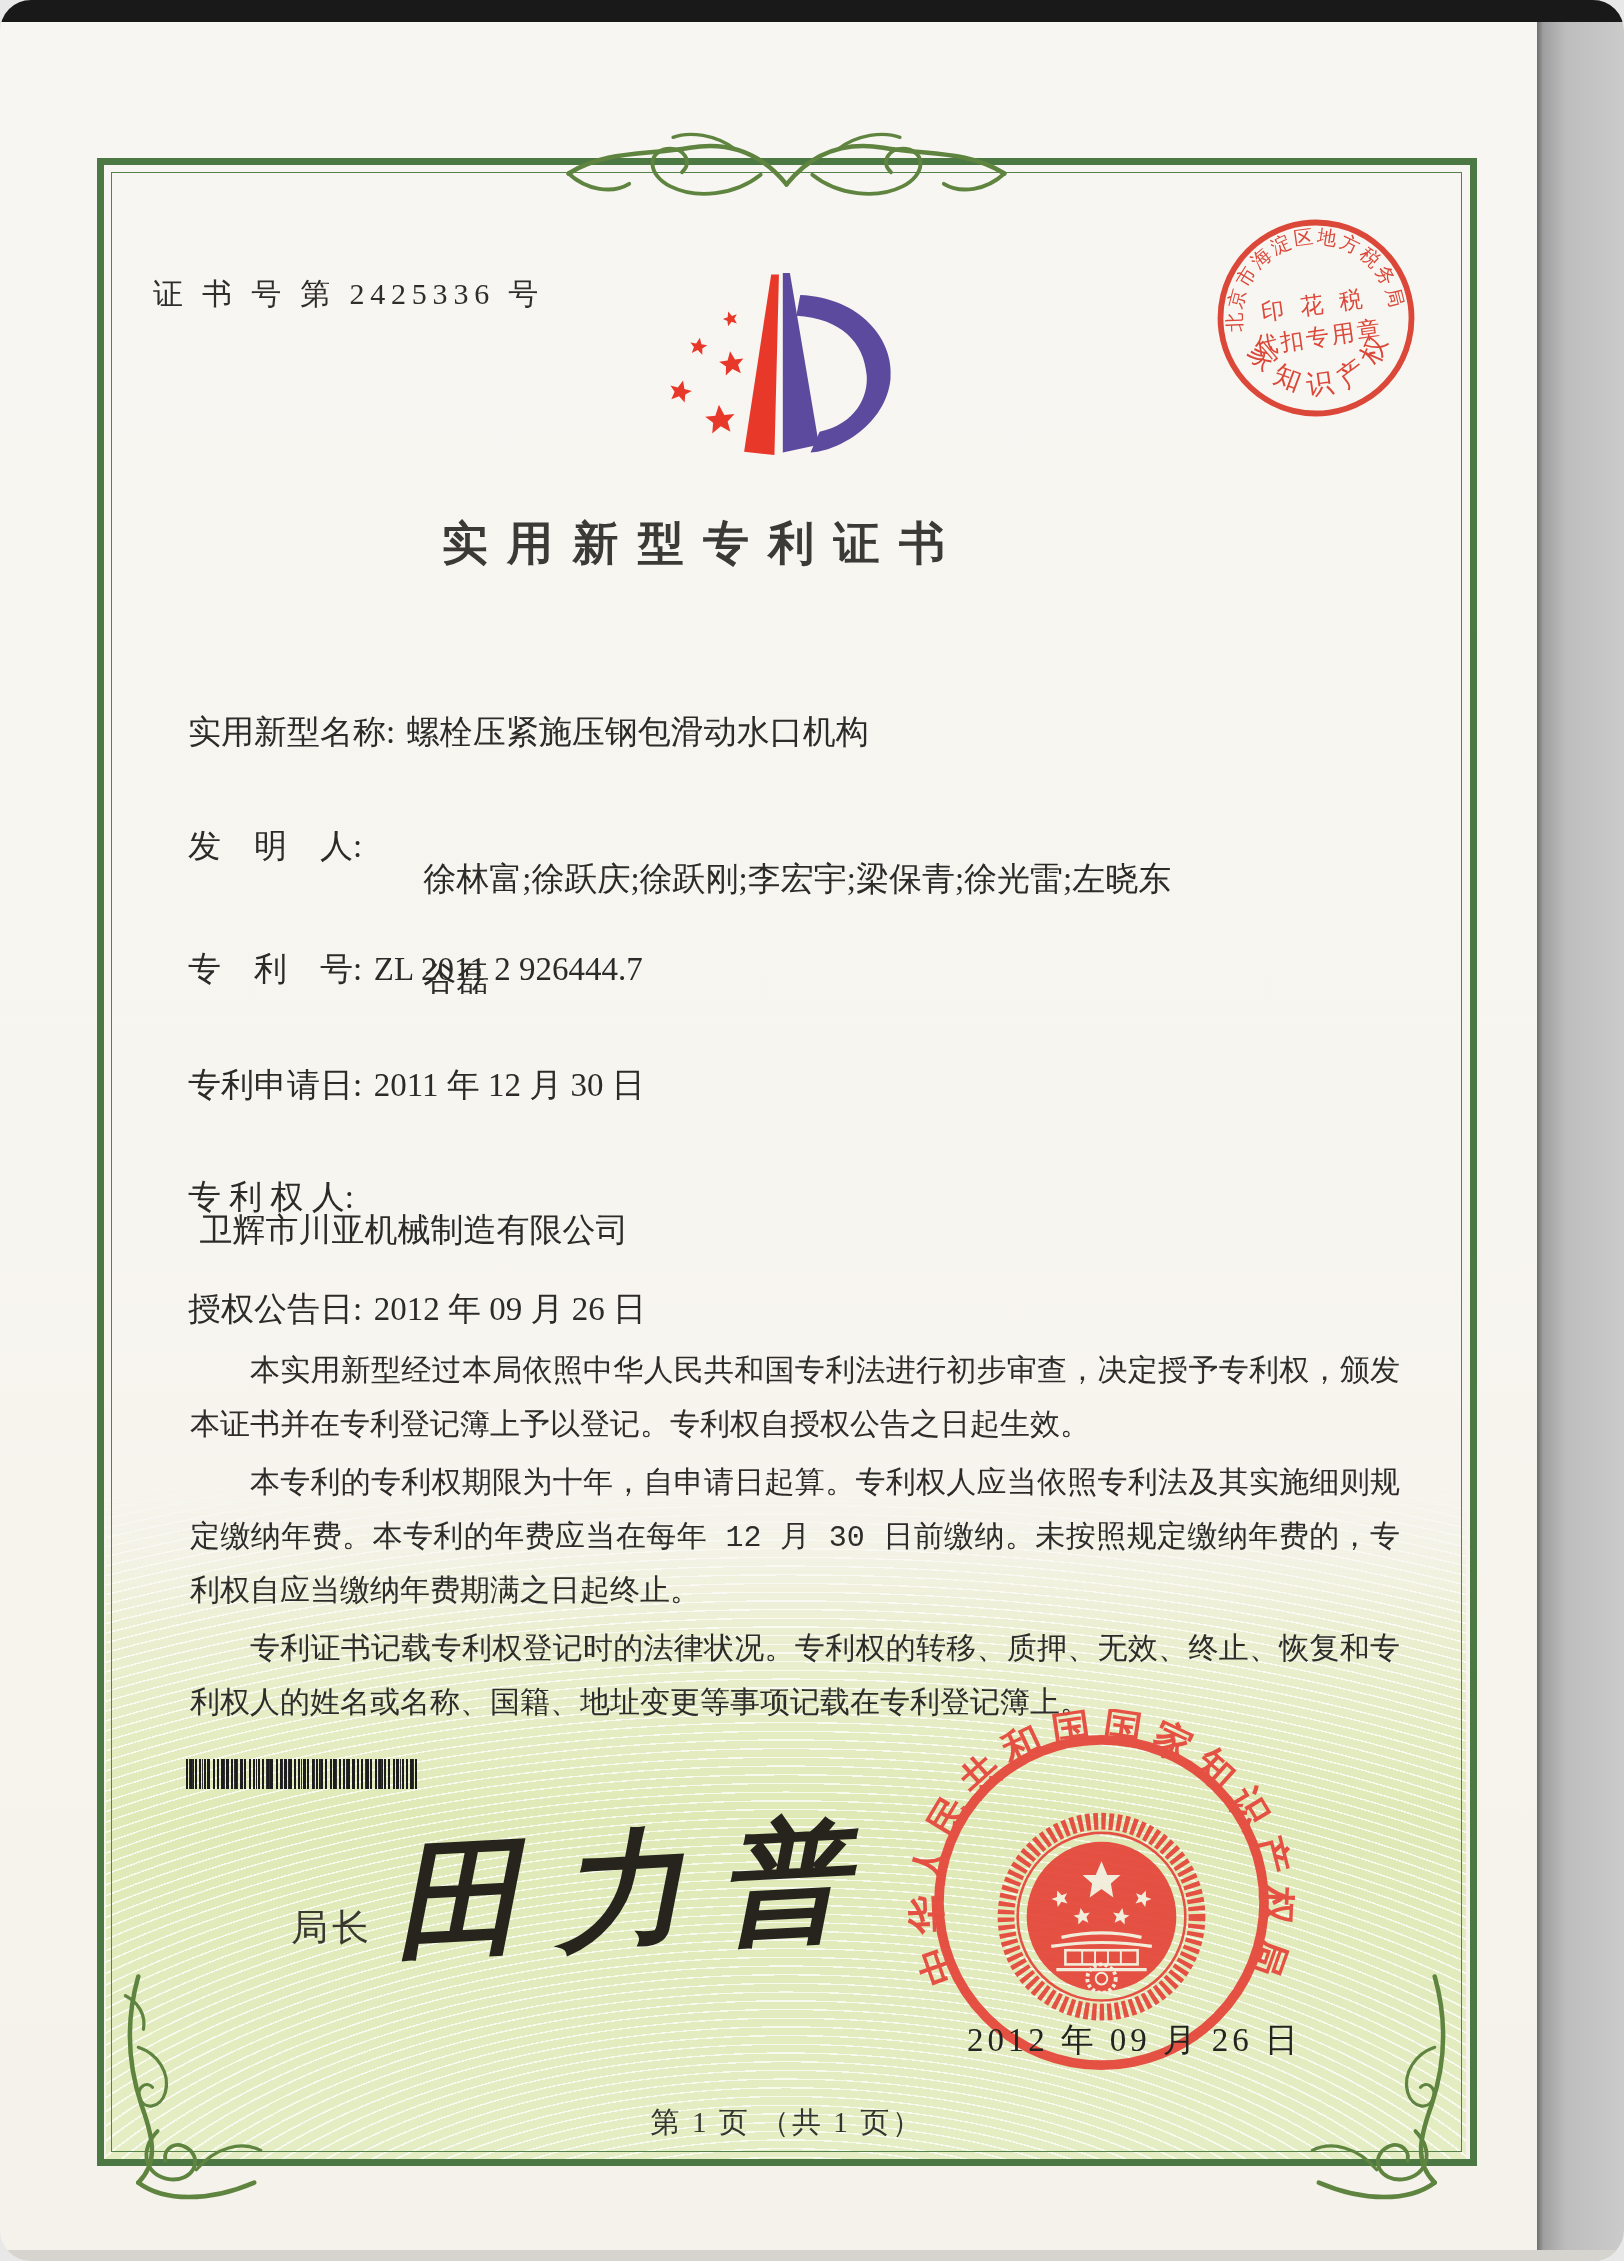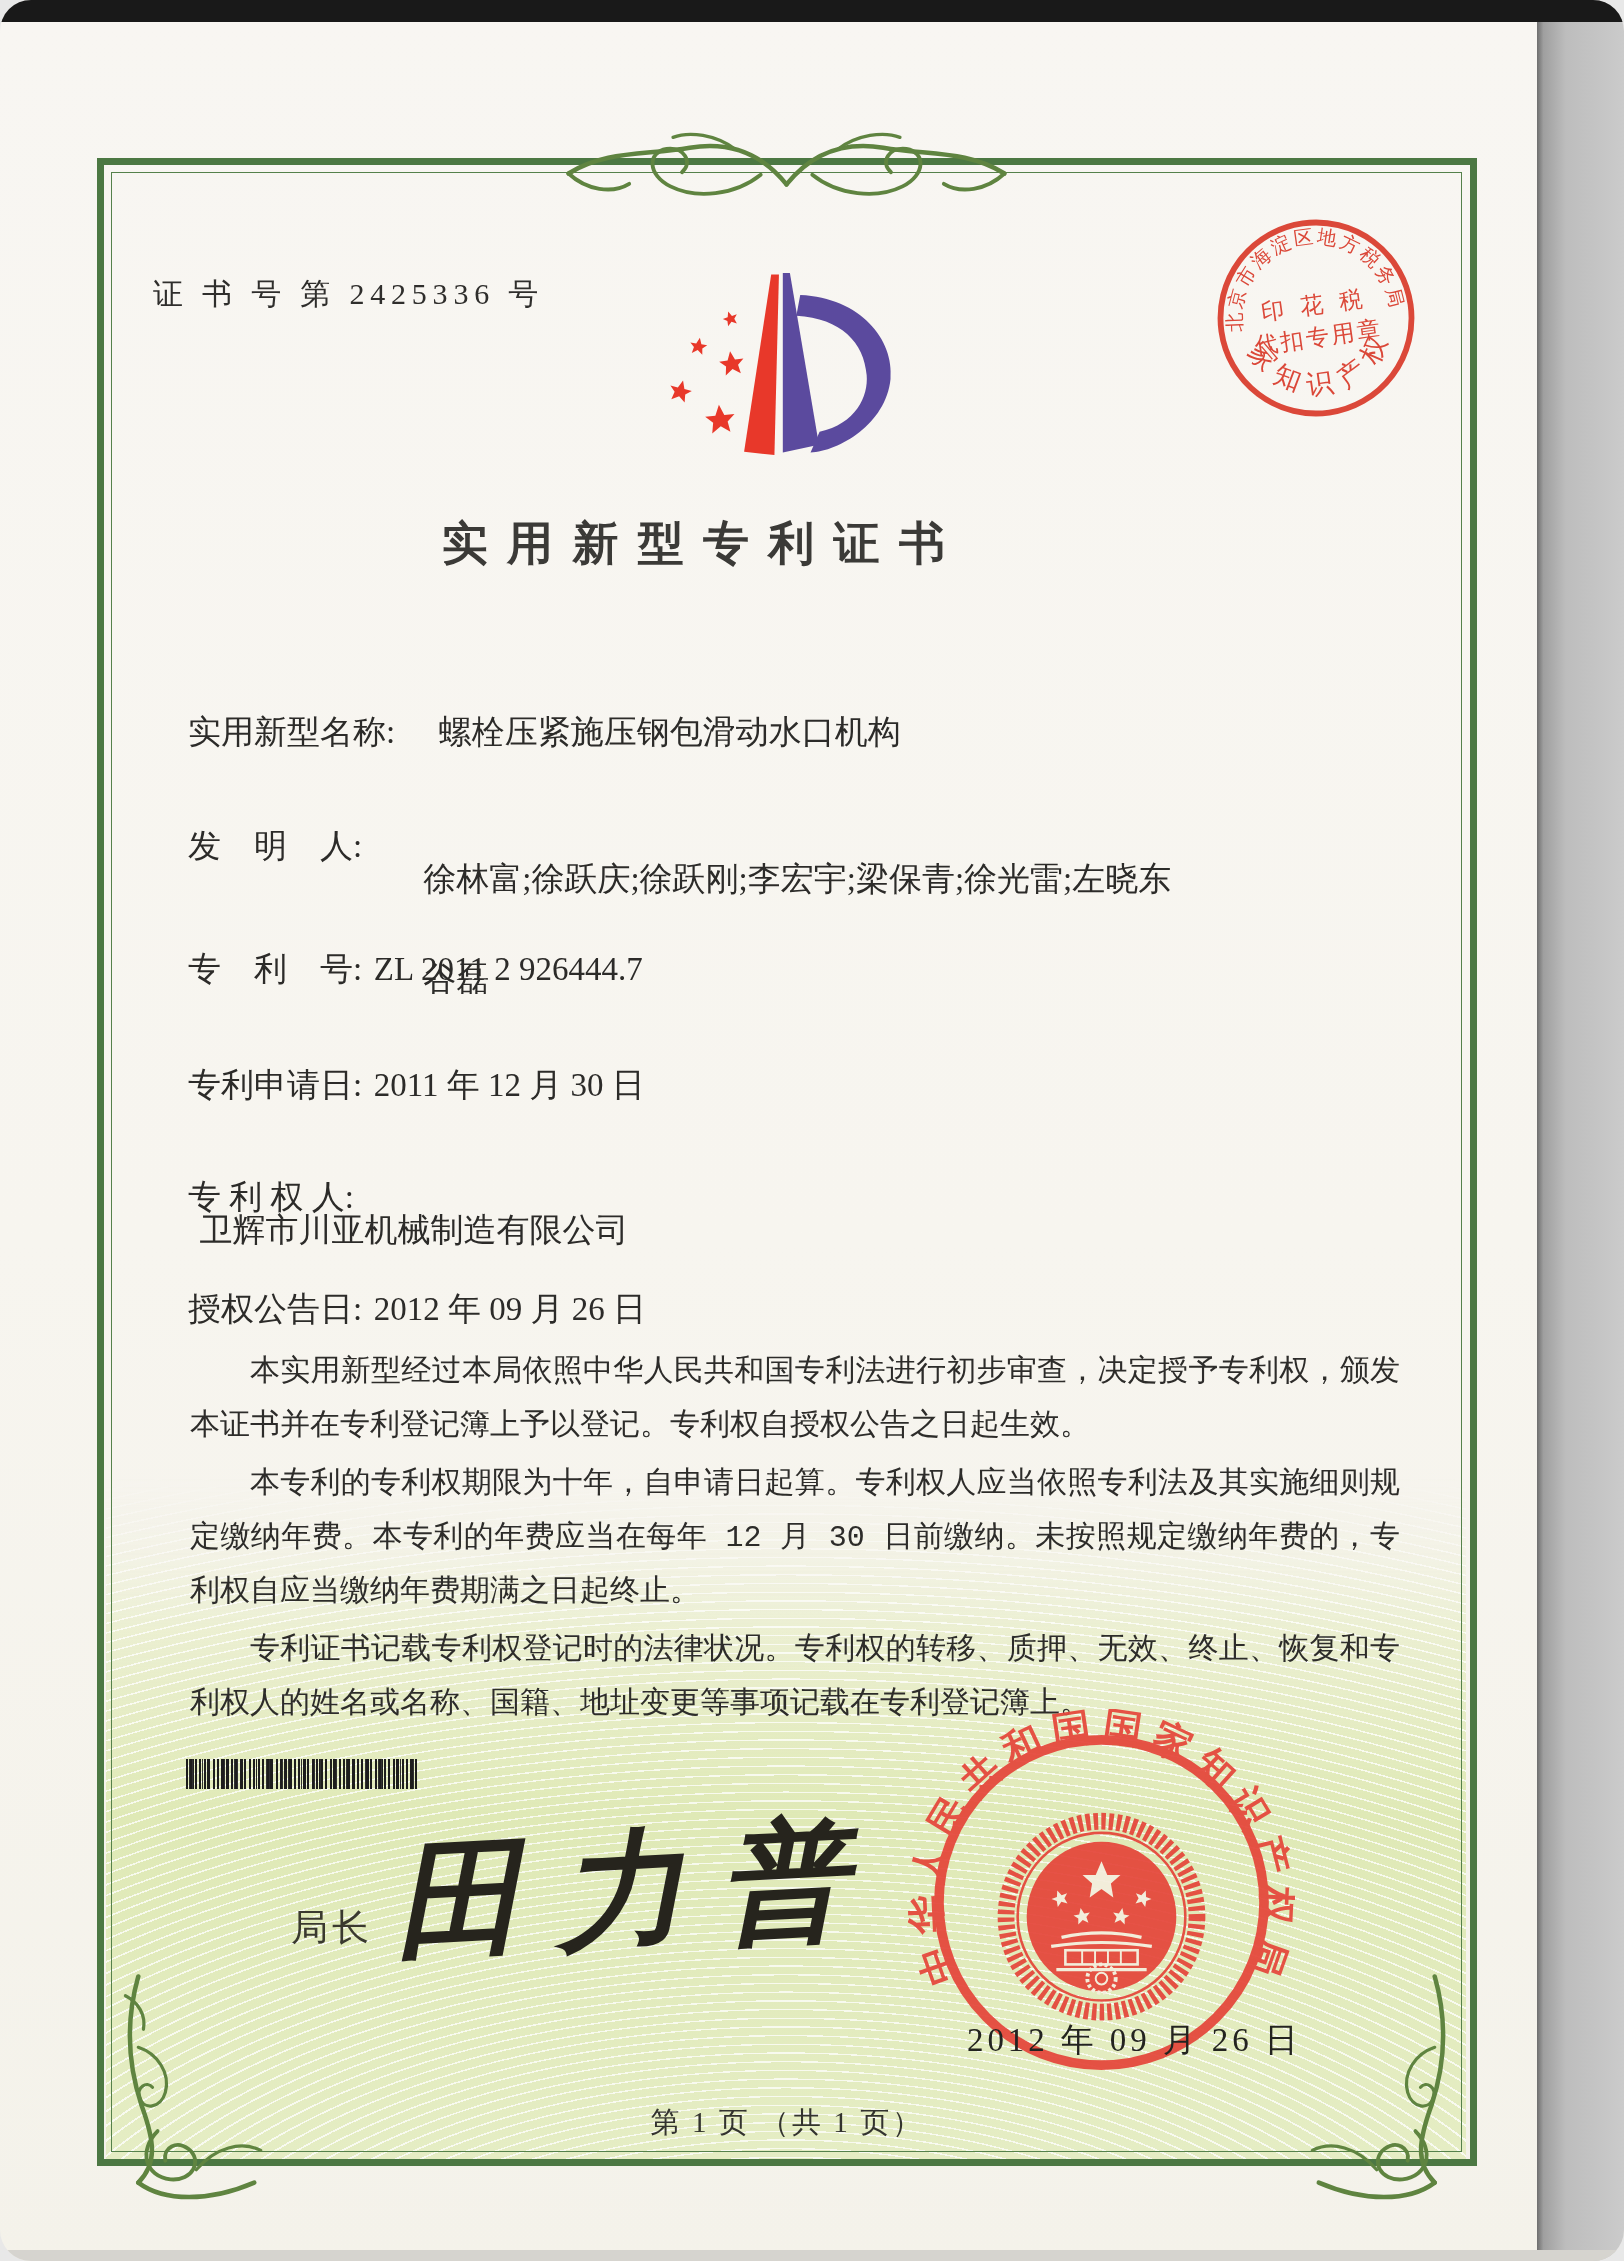--- a/index.html
+++ b/index.html
@@ -141,21 +141,21 @@
     </text>
     <text font-size="42" letter-spacing="16">
       <textPath href="#taxBottom" startOffset="50%" text-anchor="middle">国家知识产权局</textPath>
     </text>
     <text x="0" y="-8" text-anchor="middle" font-size="36" letter-spacing="8">印 花 税</text>
     <text x="0" y="42" text-anchor="middle" font-size="36" letter-spacing="4">代扣专用章</text>
   </svg>
 
   <div class="title">实用新型专利证书</div>
 
-  <div class="field" style="top:716px;gap:32px;">
+  <div class="field" style="top:716px;">
     <span class="lab">实用新型名称:</span>
     <span class="val">螺栓压紧施压钢包滑动水口机构</span>
   </div>
   <div class="field" style="top:830px;">
     <span class="lab">发　明　人:</span>
     <span class="val">
       <span>徐林富;徐跃庆;徐跃刚;李宏宇;梁保青;徐光雷;左晓东</span><br>
       <span class="val2" style="display:inline-block;">谷磊</span>
     </span>
   </div>

